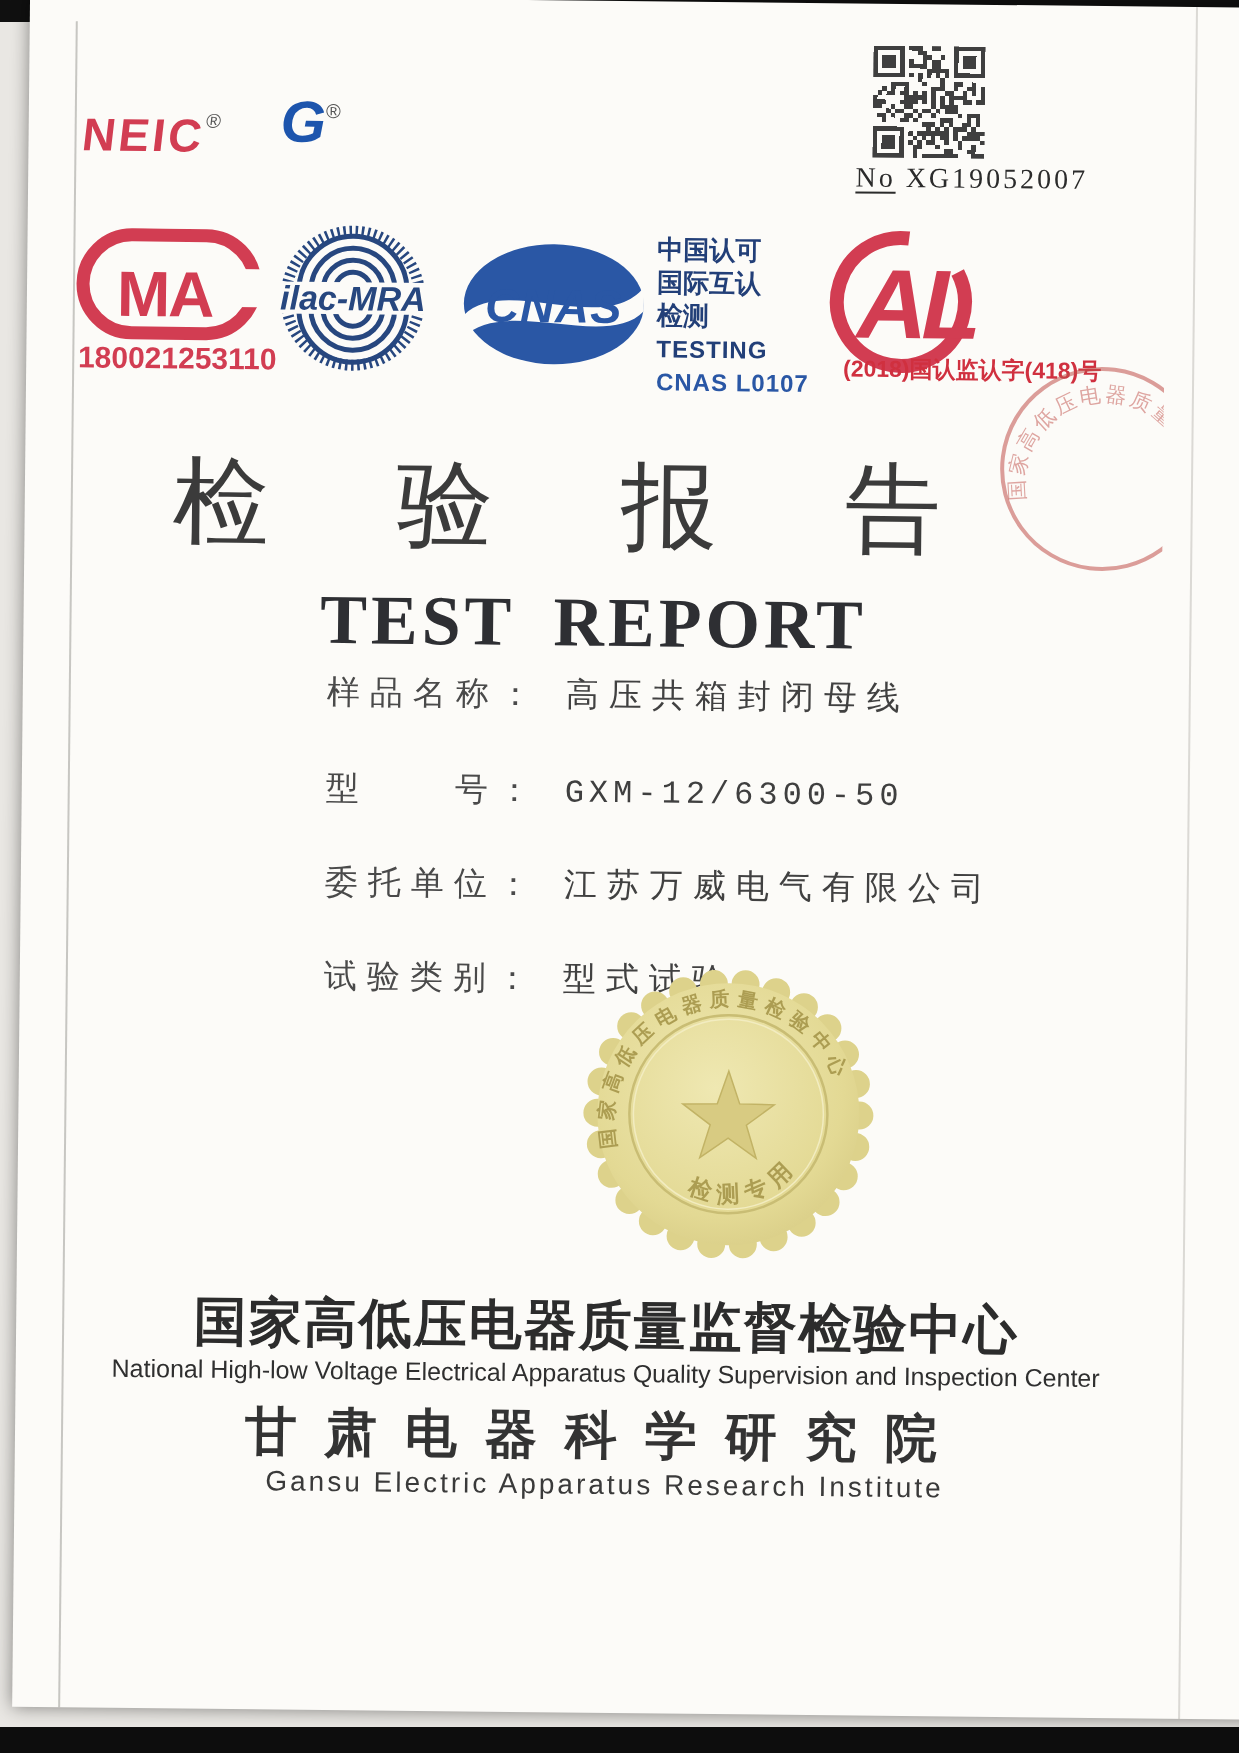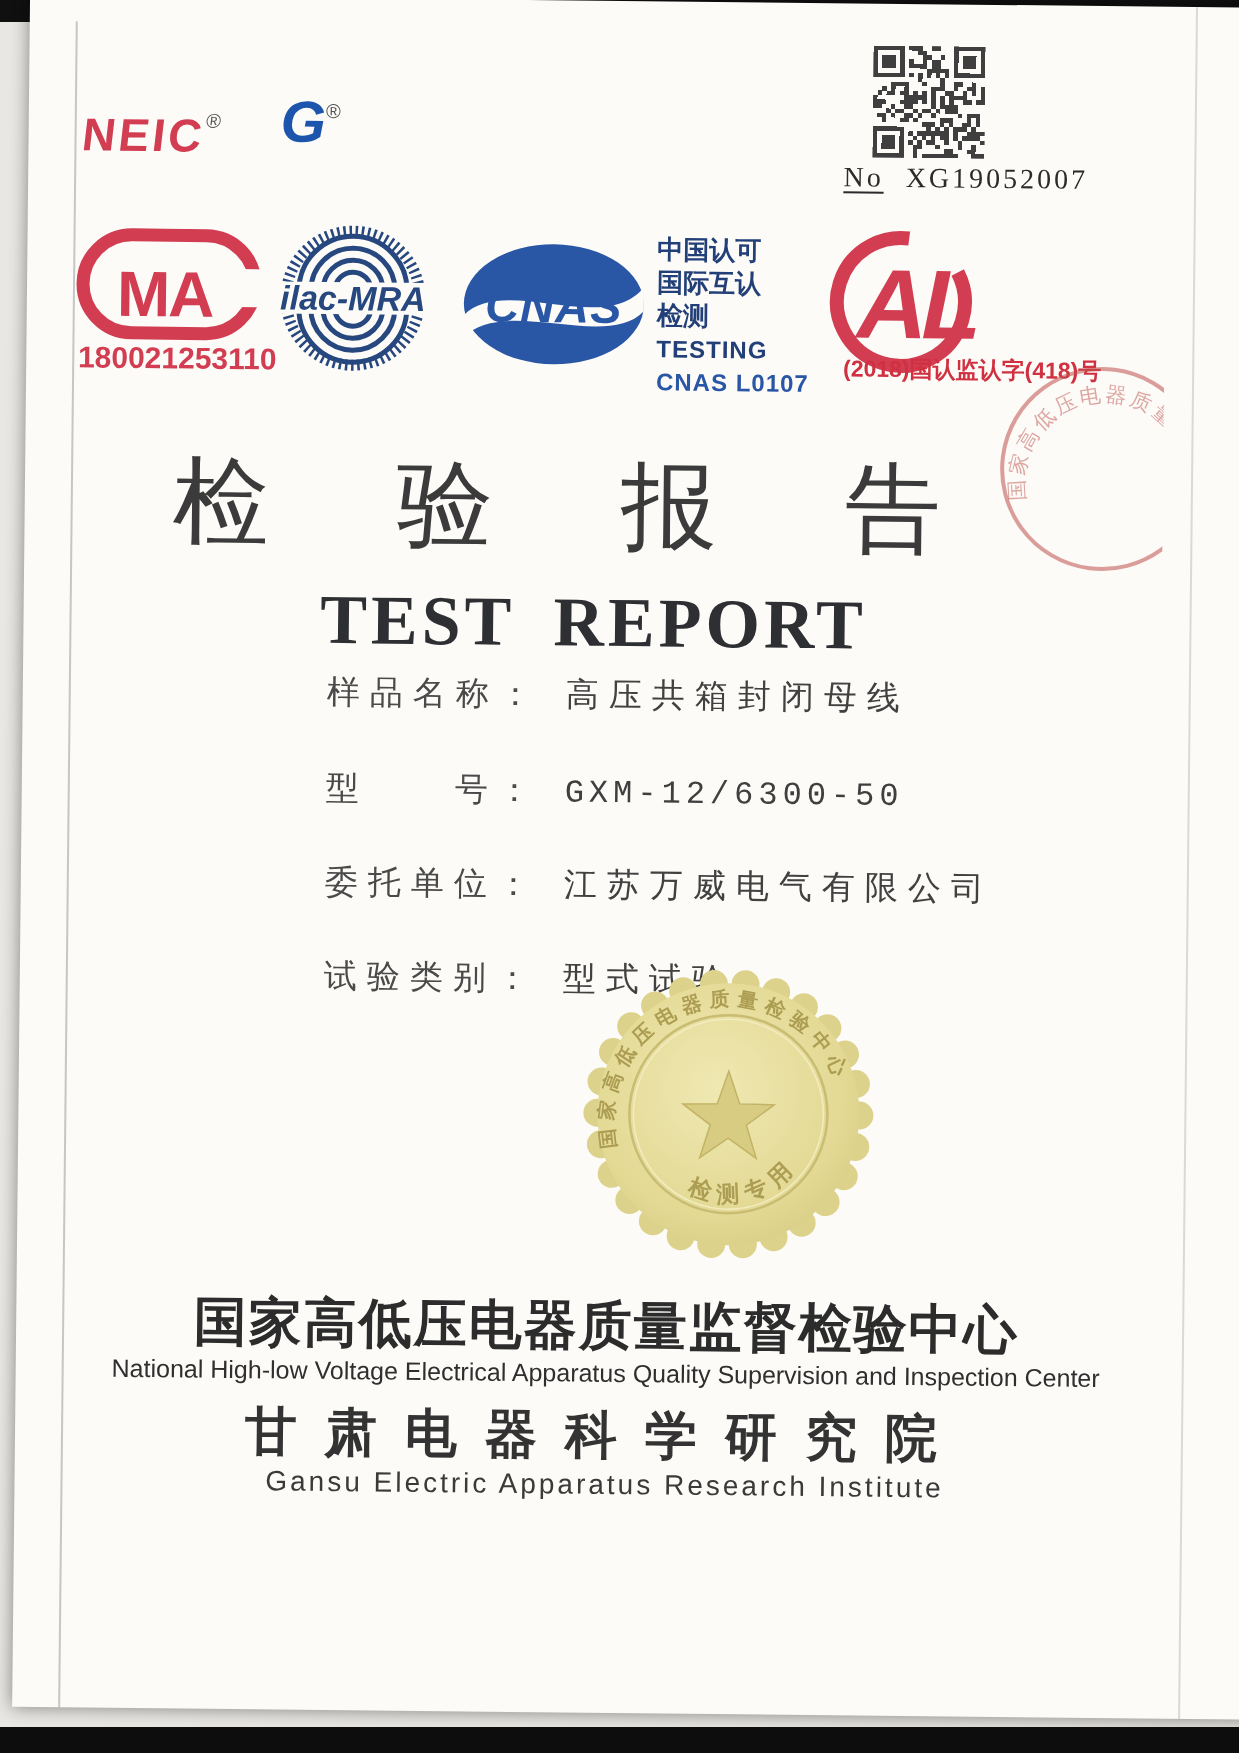--- a/index.html
+++ b/index.html
@@ -22,21 +22,21 @@
   
   .neic{position:absolute;left:54px;top:112px;color:#d23d52;font-family:"Liberation Sans",sans-serif;
         font-weight:900;font-size:46px;letter-spacing:3px;transform:skewX(-6deg);}
   .gmark{position:absolute;left:252px;top:90px;color:#1d55ad;font-family:"Liberation Sans",sans-serif;
         font-weight:800;font-size:58px;font-style:italic;}
   .regmark{font-size:20px;color:#555;position:relative;top:-24px;font-style:normal;font-weight:400;letter-spacing:0;}
 
   .qr{position:absolute;left:844px;top:42px;width:112px;height:112px;}
   .qr svg{width:112px;height:112px;fill:#3f3f3f;shape-rendering:crispEdges;}
   .report-no{position:absolute;left:760px;top:158px;width:300px;font-size:28px;letter-spacing:3px;color:#2b2b2b;text-align:right;}
-  .report-no .no-u{text-decoration:underline;text-underline-offset:5px;margin-right:22px;}
+  .report-no .no-u{text-decoration:underline;text-underline-offset:5px;margin-right:10px;}
 
   
   .badge{position:absolute;}
   .cma-num{position:absolute;left:36px;top:345px;width:230px;text-align:center;
       font-family:"Liberation Sans",sans-serif;font-weight:800;font-size:30px;color:#d23d52;}
   .acc-block{position:absolute;left:630px;top:232px;font-family:"Liberation Sans",sans-serif;color:#223f78;}
   .acc-block .cjk{font-size:26px;font-weight:700;line-height:33px;}
   .acc-block .lat{font-size:24px;font-weight:800;line-height:33px;letter-spacing:1px;}
   .acc-block .cnasno{color:#2a57a5;}
   .cal-num{position:absolute;left:786px;top:350px;width:320px;text-align:center;

